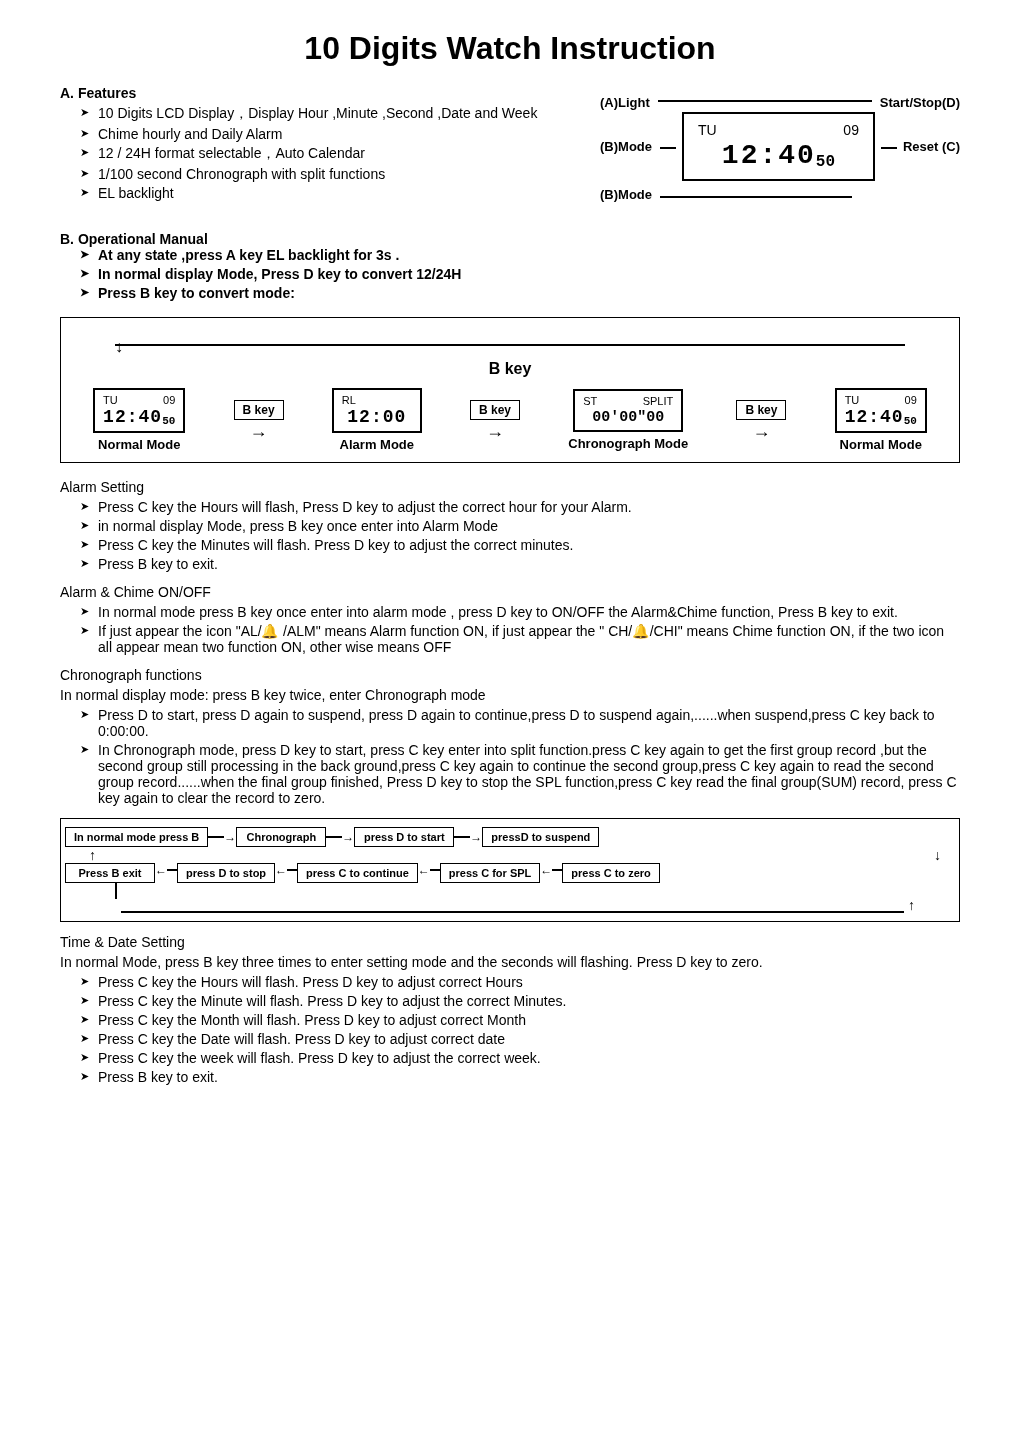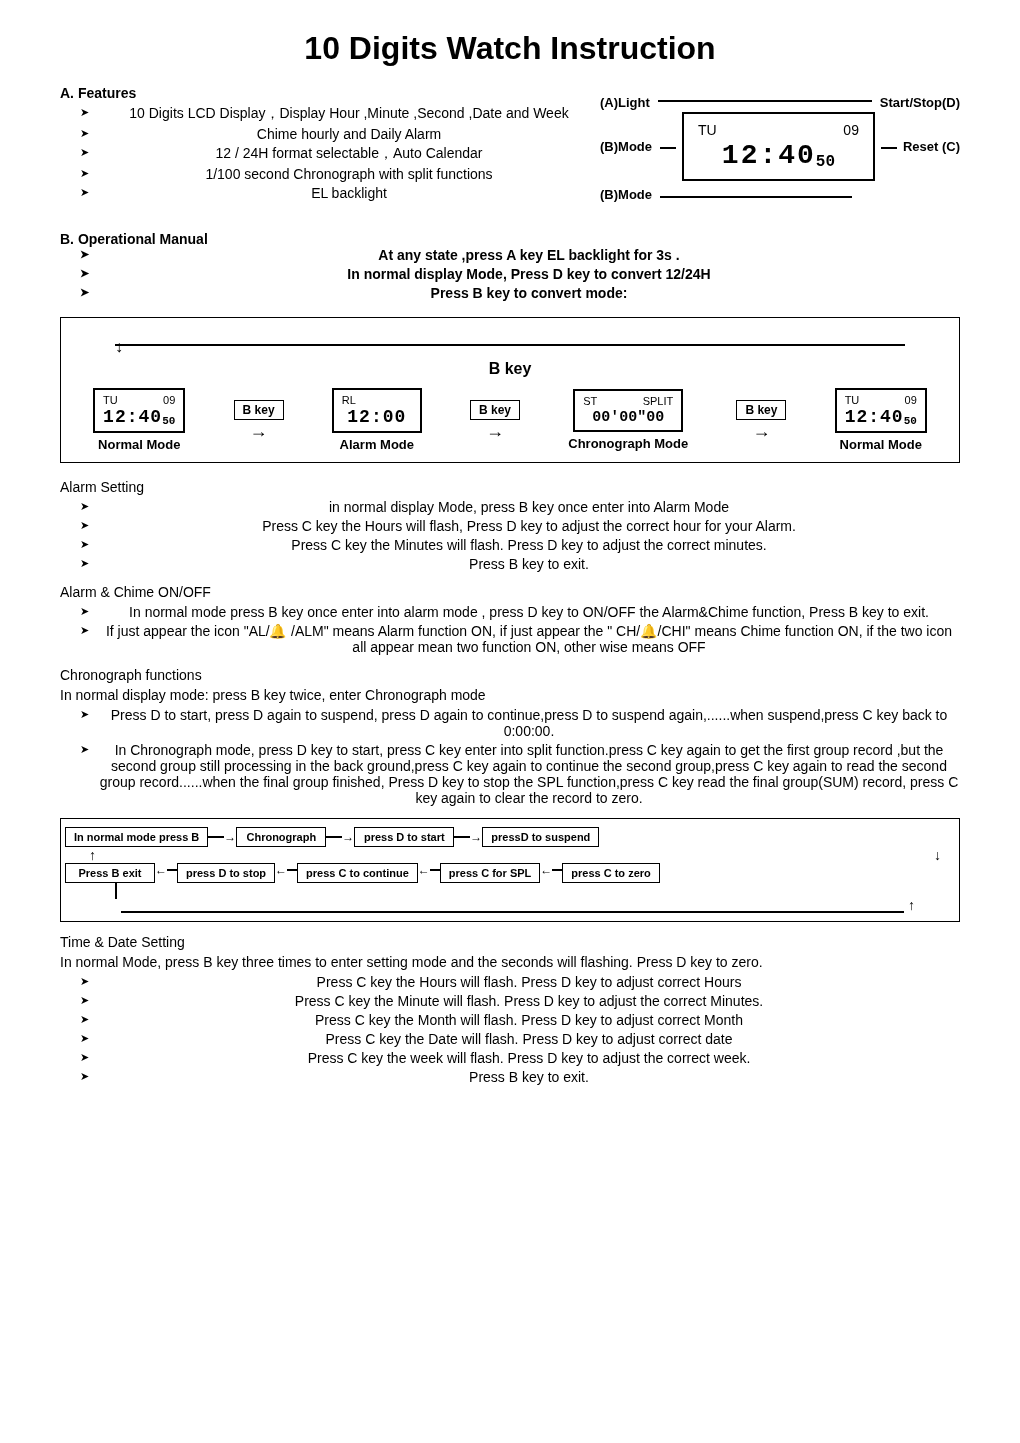--- a/index.html
+++ b/index.html
@@ -20,21 +20,20 @@
     }
     .section-title {
       font-weight: bold;
       margin-bottom: 4px;
       font-size: 14px;
     }
     .features-list, .bullet-list {
       list-style: none;
       padding-left: 20px;
       margin-bottom: 6px;
-      text-align: center;
     }
     .features-list li, .bullet-list li {
       position: relative;
       padding-left: 18px;
       margin-bottom: 3px;
       font-size: 14px;
     }
     .features-list li::before, .bullet-list li::before {
       content: "➤";
       position: absolute;
@@ -323,22 +322,22 @@
         </div>
         <div><span class="small-watch-time">12:40</span><span class="small-watch-sec">50</span></div>
       </div>
       <div class="mode-label-text">Normal Mode</div>
     </div>
   </div>
 </div>
 
 <div class="sub-header">Alarm Setting</div>
 <ul class="bullet-list">
+  <li>Press C key the Hours will flash, Press D key to adjust the correct hour for your Alarm.</li>
   <li>in normal display Mode, press B key once enter into Alarm Mode</li>
-  <li>Press C key the Hours will flash, Press D key to adjust the correct hour for your Alarm.</li>
   <li>Press C key the Minutes will flash. Press D key to adjust the correct minutes.</li>
   <li>Press B key to exit.</li>
 </ul>
 
 <div class="sub-header">Alarm &amp; Chime ON/OFF</div>
 <ul class="bullet-list">
   <li>In normal mode press B key once enter into alarm mode , press D key to ON/OFF the Alarm&amp;Chime function, Press B key to exit.</li>
   <li>If just appear the icon "AL/🔔 /ALM" means Alarm function ON, if just appear the " CH/🔔/CHI" means Chime function ON, if the two icon all appear mean two function ON, other wise means OFF</li>
 </ul>
 

